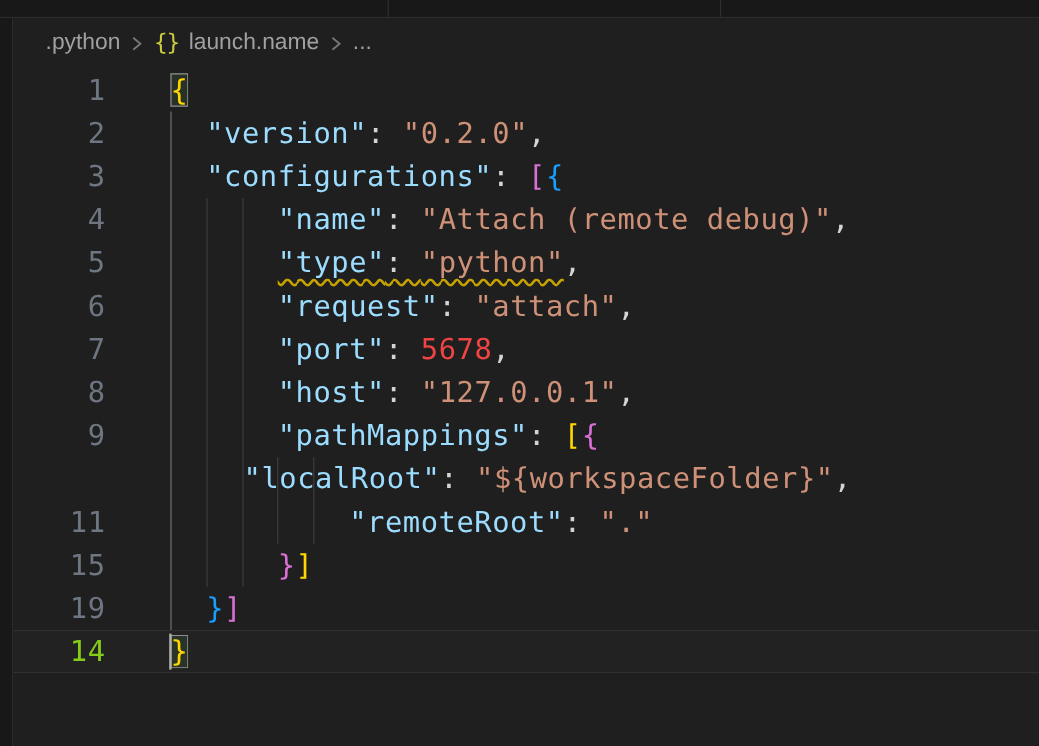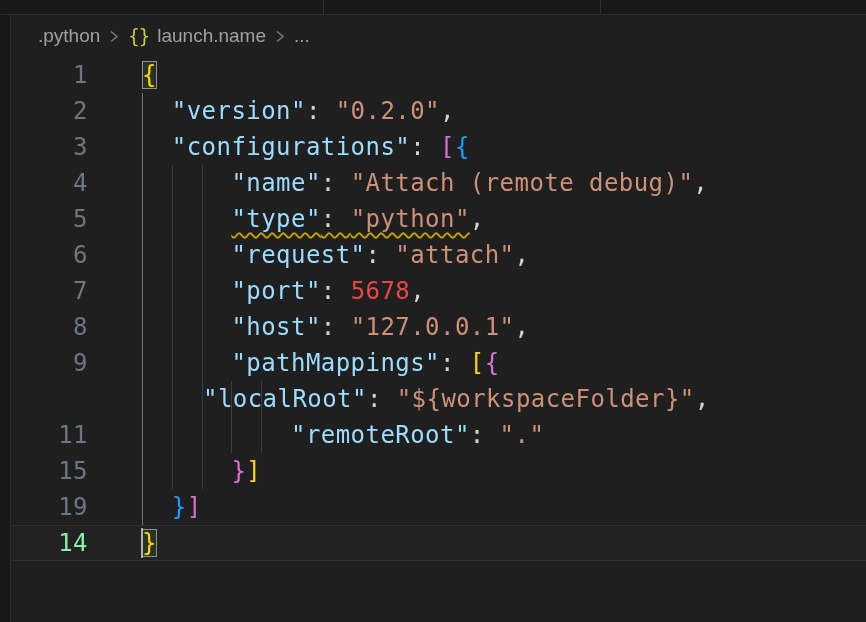--- a/index.html
+++ b/index.html
@@ -16,21 +16,21 @@
   
   .breadcrumb{position:absolute;top:15px;left:11px;right:0;height:42px;display:flex;align-items:center;padding-left:27px;gap:8px;font-size:19px;color:#a0a0a0;z-index:2;}
   .crumb{cursor:default;}
   .json-icon{font-family:"DejaVu Sans Mono",monospace;color:#cbcb41;font-size:19px;letter-spacing:-1px;}
   .chev{display:flex;align-items:center;}
   
   .editor{position:absolute;top:57px;left:0;width:866px;z-index:1;
     font-family:"DejaVu Sans Mono",monospace;font-size:24px;line-height:36px;letter-spacing:0.45px;}
   .row{display:flex;height:36px;white-space:pre;position:relative;z-index:2;}
   .ln{width:78px;margin-left:10px;text-align:right;color:#6e7681;flex:none;}
-  .ln.active{color:#86efac;}
+  .ln.active{color:#84cc16;}
   .code{margin-left:54px;}
   .guide{position:absolute;width:1px;background:#3d3d3d;z-index:0;}
   .guide.active{background:#707070;}
   .current-line{position:absolute;left:11px;right:0;top:525px;height:36px;box-sizing:border-box;
     border-top:1px solid #303031;border-bottom:1px solid #303031;background:rgba(255,255,255,0.015);z-index:0;}
   .bracket-box{box-shadow:inset 0 0 0 1px #909090;background:rgba(75,115,65,0.22);}
   .cursor{position:absolute;left:141px;top:528px;width:2px;height:30px;background:#aeafad;z-index:3;}
   .squiggle{text-decoration-line:underline;text-decoration-style:wavy;text-decoration-color:#c7a300;
     text-decoration-thickness:1.5px;text-underline-offset:5px;text-decoration-skip-ink:none;}
 </style>

